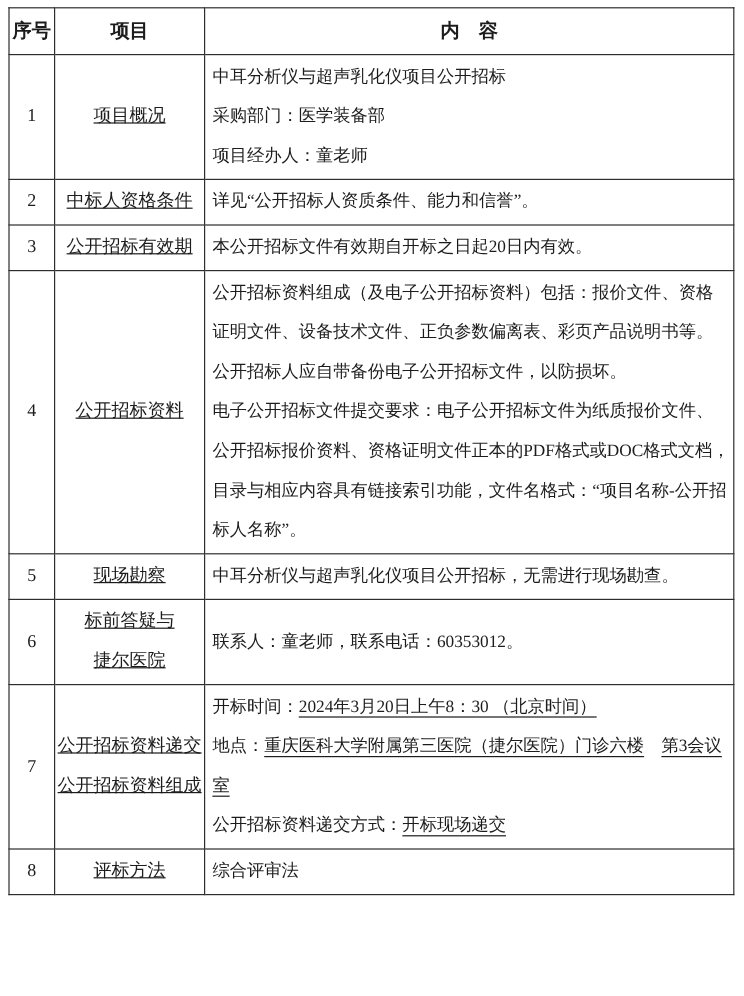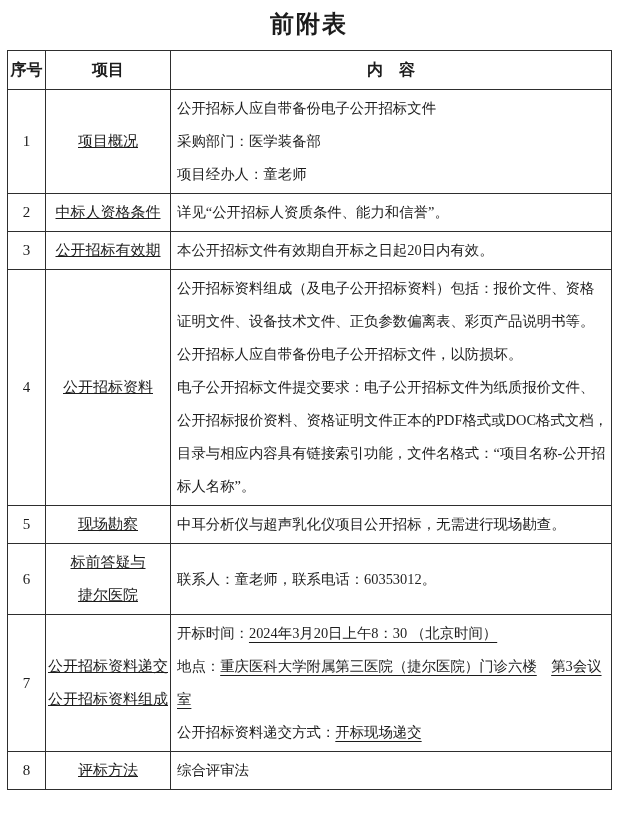--- a/index.html
+++ b/index.html
@@ -63,42 +63,41 @@
   .u{
     text-decoration:underline;
     text-underline-offset:4px;
     text-decoration-thickness:1px;
   }
 </style>
 </head>
 <body>
 
 <div class="page">
-  <div class="title">前附表</div>
   <table class="front">
     <colgroup>
       <col class="w-no">
       <col class="w-item">
       <col class="w-content">
     </colgroup>
     <thead>
       <tr>
         <th>序号</th>
         <th>项目</th>
         <th>内　容</th>
       </tr>
     </thead>
     <tbody>
         <tr>
           <td class="c-no">1</td>
           <td class="c-item">
             <div>项目概况</div>
           </td>
           <td class="c-content">
-            <div class="cline"><span>公开招标人应自带备份电子公开招标文件</span></div>
+            <div class="cline"><span>中耳分析仪与超声乳化仪项目公开招标</span></div>
             <div class="cline"><span>采购部门：医学装备部</span></div>
             <div class="cline"><span>项目经办人：童老师</span></div>
           </td>
         </tr>
         <tr>
           <td class="c-no">2</td>
           <td class="c-item">
             <div>中标人资格条件</div>
           </td>
           <td class="c-content">

